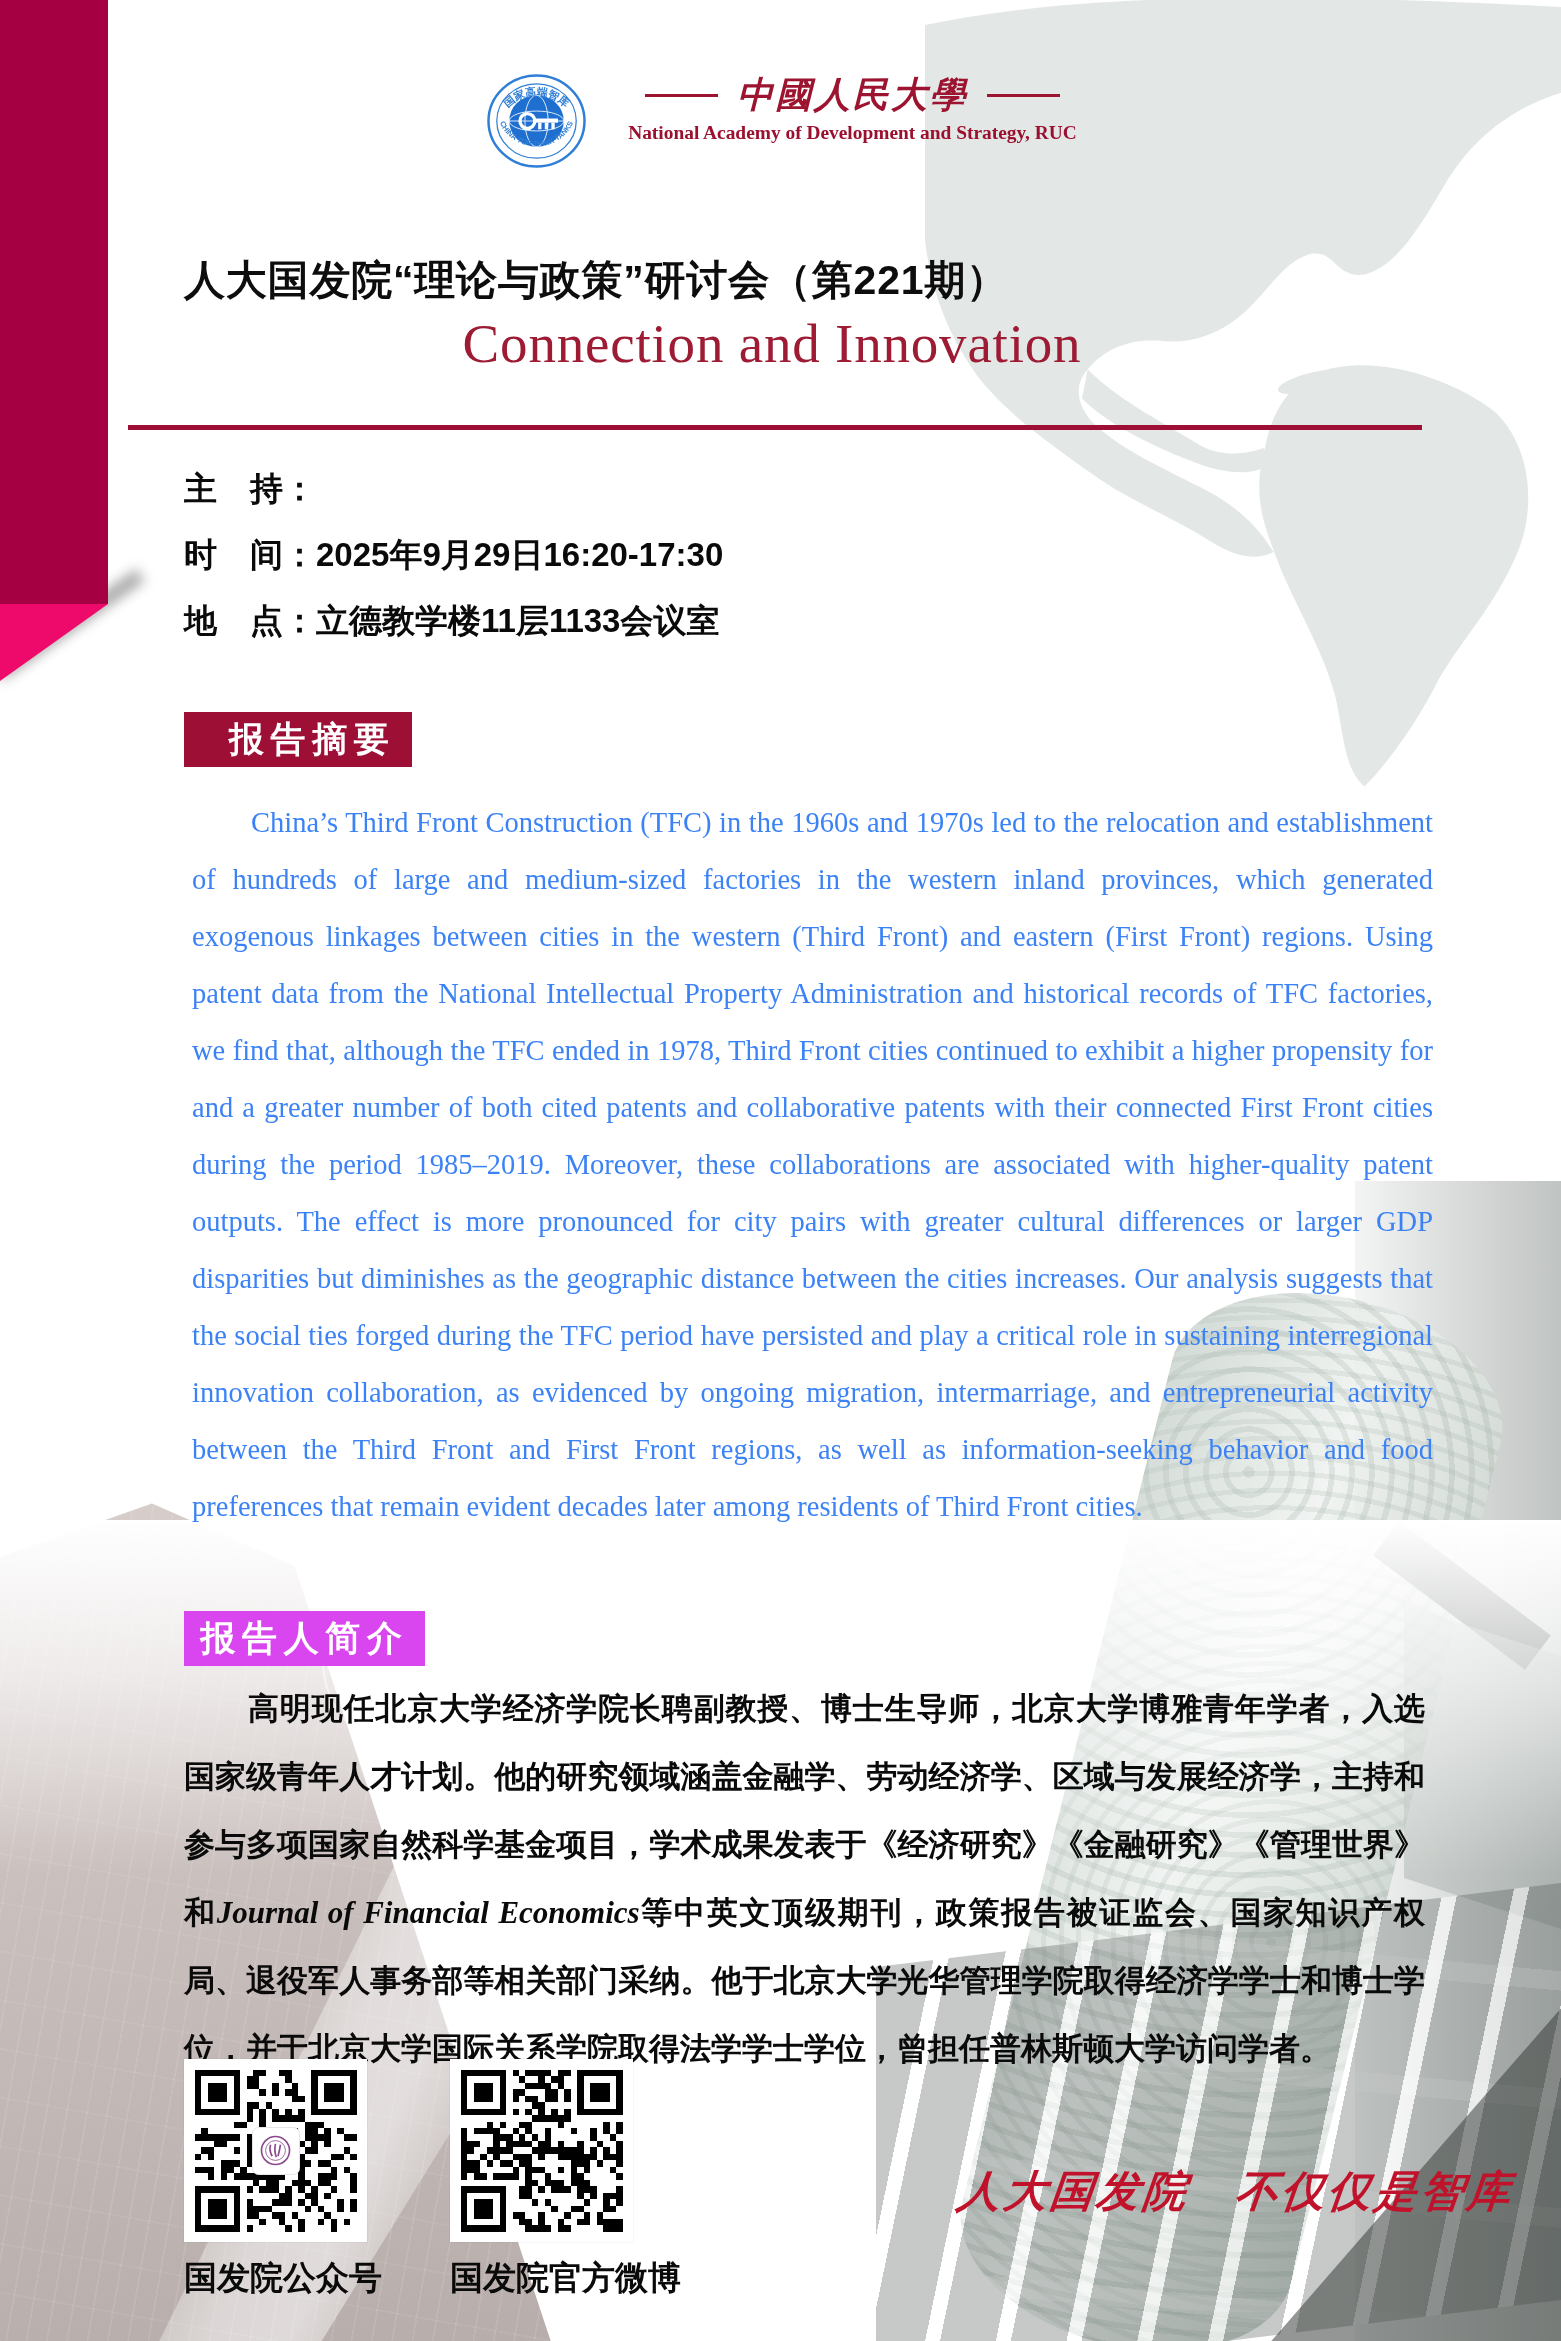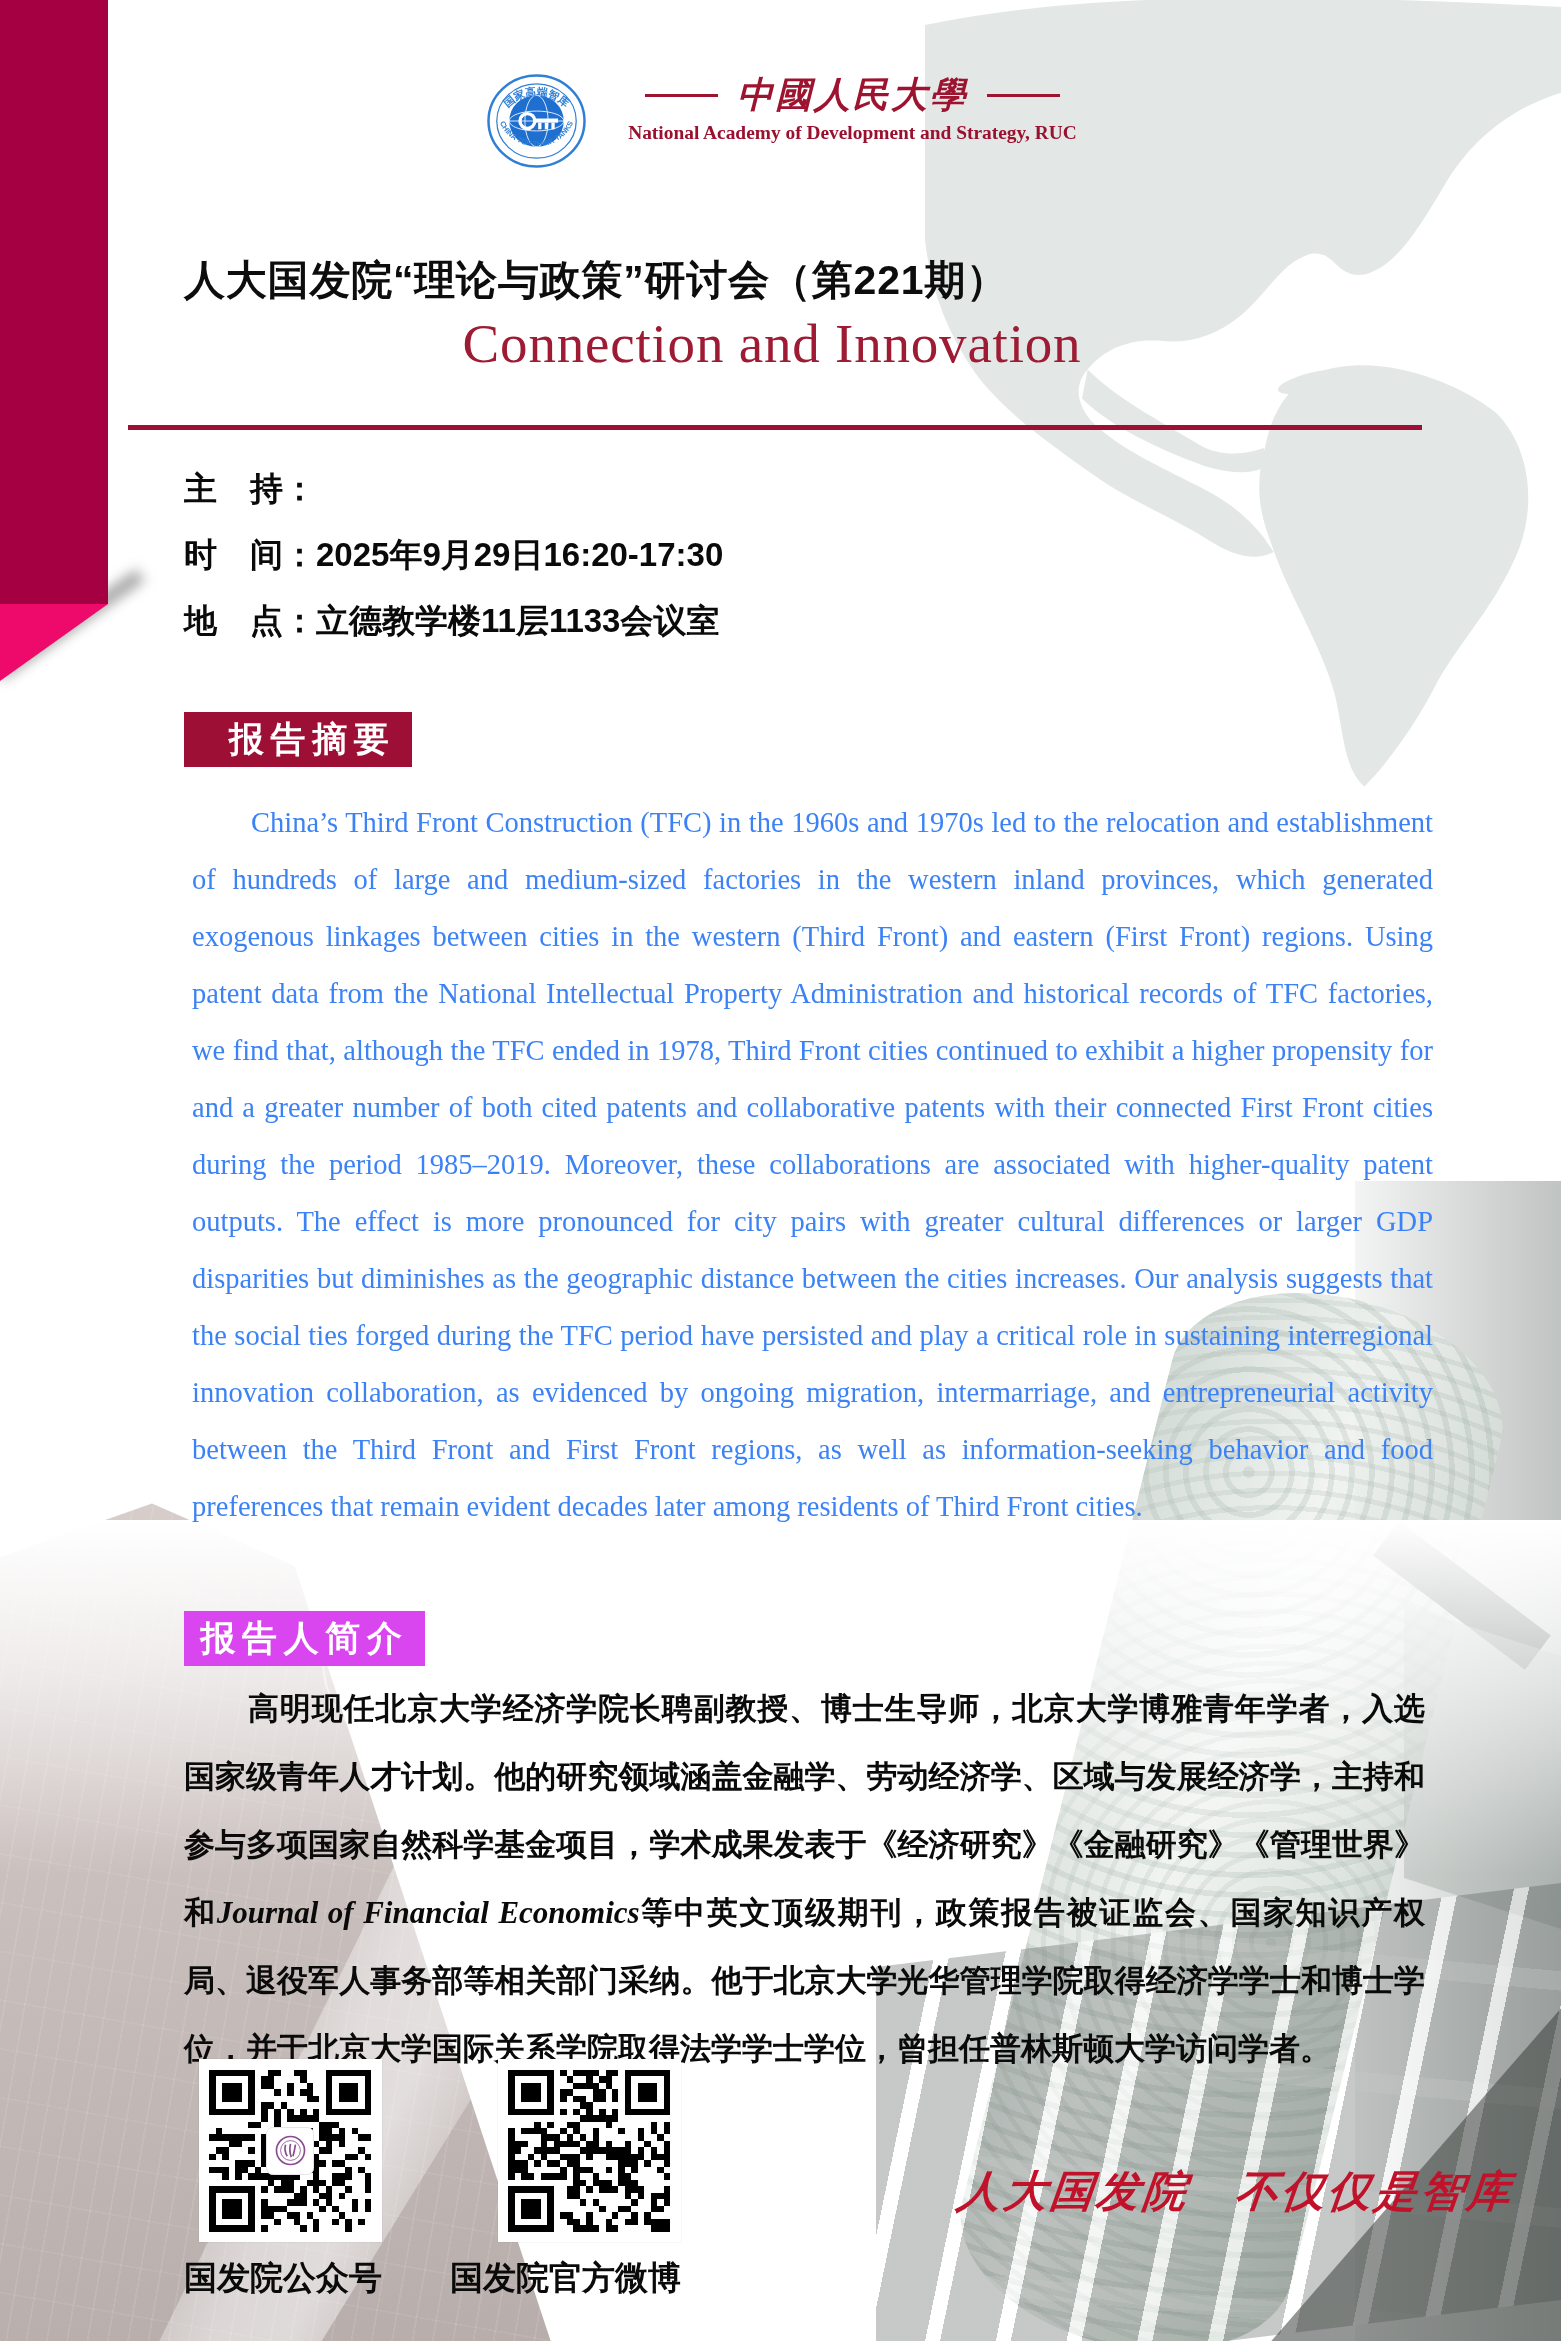--- a/index.html
+++ b/index.html
@@ -78,21 +78,21 @@
   
   .abstract{position:absolute;left:184px;top:786px;width:1241px;z-index:4;
       font-family:"Liberation Serif","DejaVu Serif",serif;font-size:28.5px;line-height:57px;
       color:#3b82f6;text-align:justify;text-indent:59px;margin:8px;}
   .bio{position:absolute;left:184px;top:1675px;width:1241px;z-index:4;
       font-size:31px;line-height:68px;font-weight:600;color:#0a0a0a;text-align:justify;
       text-indent:64px;margin:0;}
   .bio .jrnl{font-family:"Liberation Serif","DejaVu Serif",serif;font-style:italic;font-weight:bold;}
   
   .qr-row{position:absolute;left:184px;top:2059px;z-index:4;display:flex;gap:68px;}
-  .qr-block{display:flex;flex-direction:column;align-items:flex-end;}
+  .qr-block{display:flex;flex-direction:column;align-items:flex-start;}
   .qr-panel{width:162px;height:162px;background:#fff;padding:10.7px;position:relative;
       box-shadow:0 0 0 0.8px rgba(0,0,0,.04);}
   .qr-grid{width:162px;height:162px;display:grid;grid-template-columns:repeat(25,1fr);
       grid-template-rows:repeat(25,1fr);}
   .qr-grid i{display:block;}
   .qr-grid i.on{background:#000;}
   .qr-logo{position:absolute;left:50%;top:50%;width:46px;height:46px;transform:translate(-50%,-50%);
       background:#fff;border:1.7px solid #e8e2ea;border-radius:6.6px;display:flex;align-items:center;justify-content:center;}
   .qr-logo svg{display:block;}
   .qr-label{margin-top:13.2px;font-size:33px;font-weight:bold;color:#0a0a0a;white-space:nowrap;}

